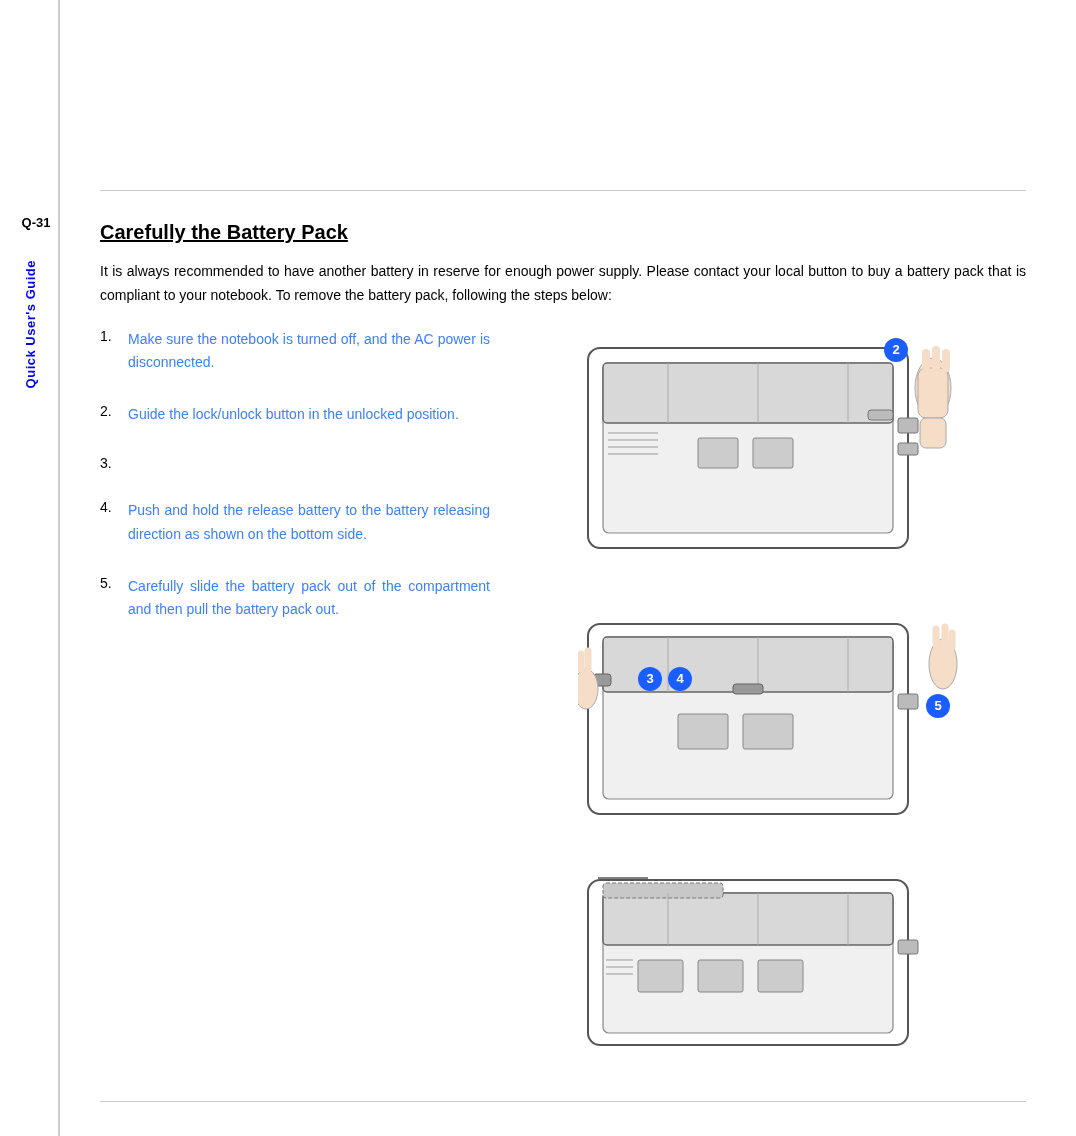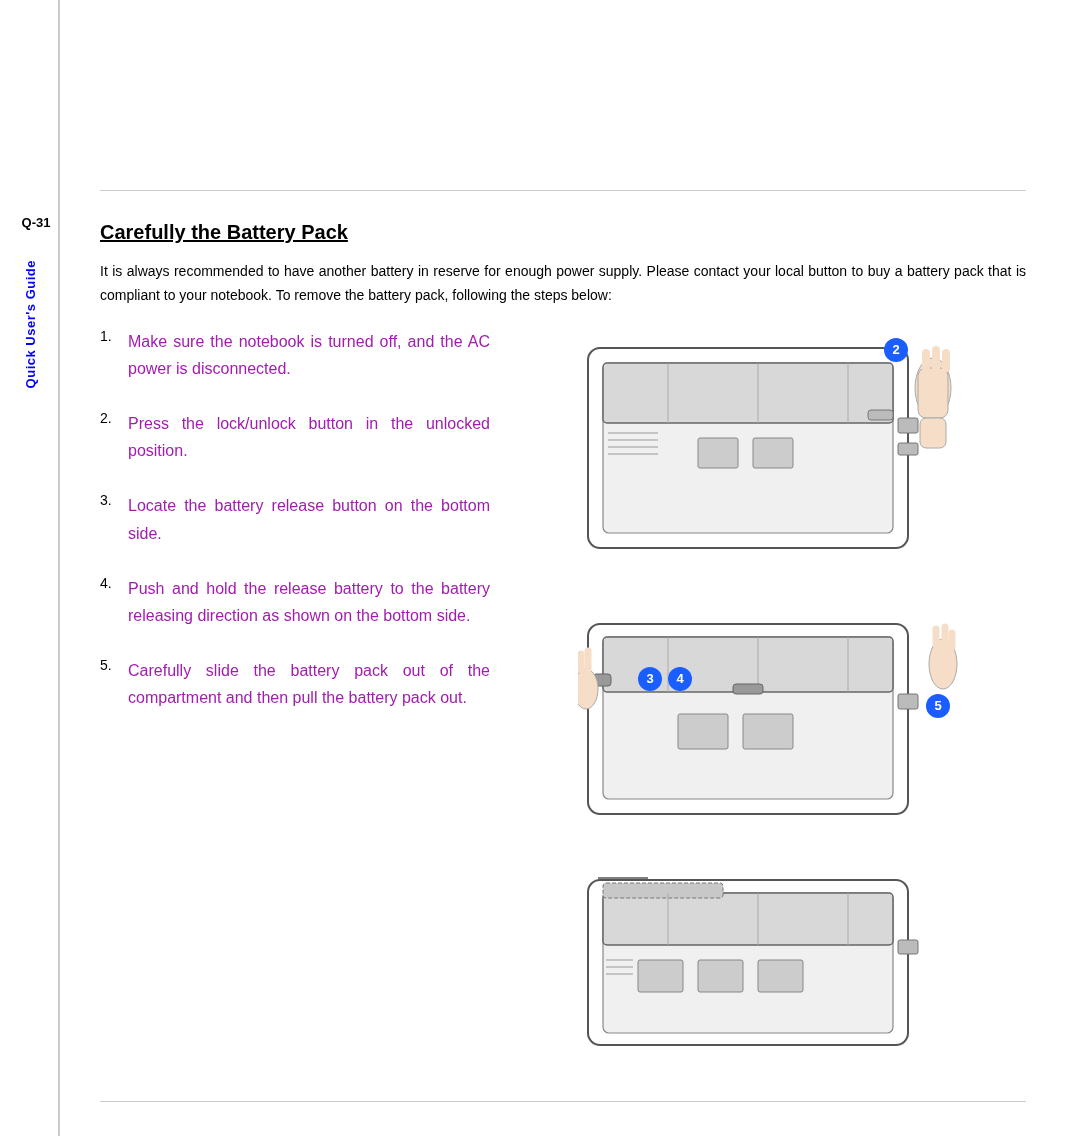--- a/index.html
+++ b/index.html
@@ -108,24 +108,24 @@
       align-items: flex-start;
     }
     .step-number {
       font-size: 14px;
       color: #000;
       flex-shrink: 0;
       padding-top: 0px;
       min-width: 20px;
     }
     .step-text {
-      font-size: 16px;
+      font-size: 14px;
       line-height: 1.7;
       text-align: justify;
-      color: #a21caf;
+      color: #3b82f6;
     }
 
     
     .badge {
       display: inline-flex;
       align-items: center;
       justify-content: center;
       width: 24px;
       height: 24px;
       border-radius: 50%;
@@ -178,26 +178,25 @@
 
     <div class="steps-col">
 
       <div class="step">
         <span class="step-number">1.</span>
         <span class="step-text">Make sure the notebook is turned off,  and  the  AC  power  is disconnected.</span>
       </div>
 
       <div class="step">
         <span class="step-number">2.</span>
-        <span class="step-text">Press  the  lock/unlock  button  in the unlocked position.</span>
+        <span class="step-text">Guide  the  lock/unlock  button  in the unlocked position.</span>
       </div>
 
       <div class="step">
         <span class="step-number">3.</span>
-        <span class="step-text">Locate  the  battery  release  button on the bottom side.</span>
       </div>
 
       <div class="step">
         <span class="step-number">4.</span>
         <span class="step-text">Push and hold the release battery to  the  battery  releasing  direction as shown on the bottom side.</span>
       </div>
 
       <div class="step">
         <span class="step-number">5.</span>
         <span class="step-text">Carefully  slide  the  battery  pack out  of  the  compartment  and  then pull the battery pack out.</span>

